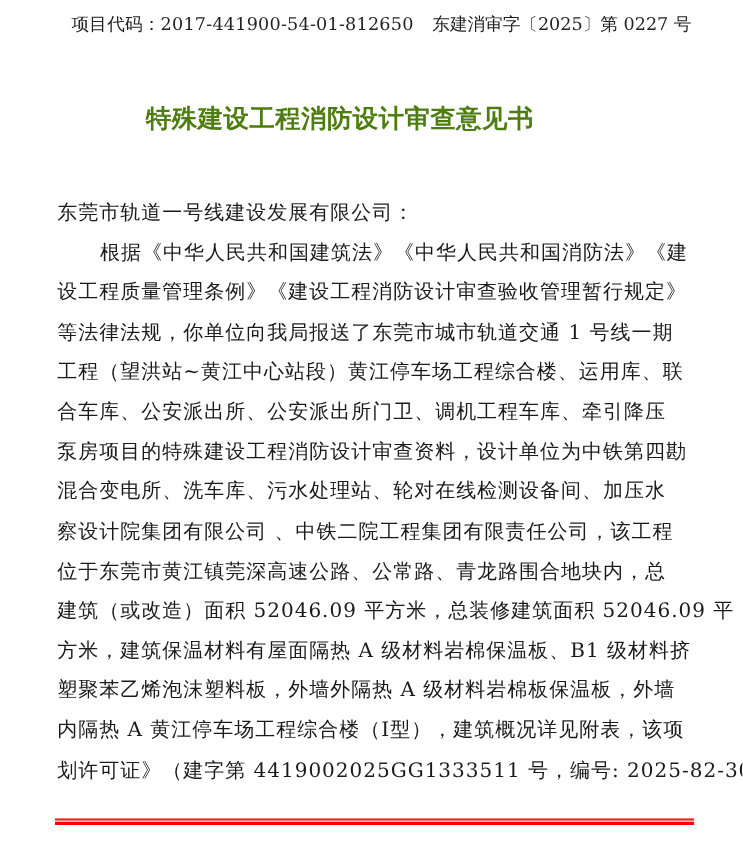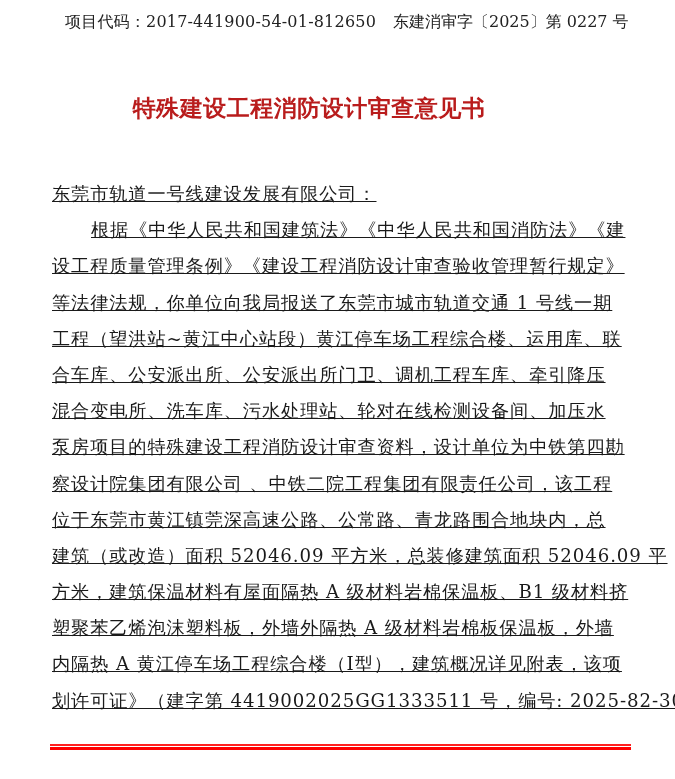--- a/index.html
+++ b/index.html
@@ -40,32 +40,31 @@
     }
     .doc-title {
       position: absolute;
       top: 90px;
       left: 0;
       width: 618px;
       text-align: center;
       font-size: 23px;
       font-weight: bold;
       line-height: 36px;
-      color: #b91c1c;
+      color: #4d7c0f;
       letter-spacing: 0.5px;
     }
     .body-text {
       position: absolute;
       top: 176px;
       left: 52px;
       width: 590px;
       font-size: 18.2px;
       line-height: 36.2px;
       color: #1a1a1a;
-      text-decoration: underline;
     }
     .body-line {
       display: block;
       white-space: nowrap;
       height: 36.2px;
       letter-spacing: 0.9px;
     }
     .indent {
       padding-left: 39px;
     }
@@ -96,22 +95,22 @@
 
 <div class="doc-title">特殊建设工程消防设计审查意见书</div>
 
 <div class="body-text">
   <span class="body-line">东莞市轨道一号线建设发展有限公司：</span>
   <span class="body-line indent">根据《中华人民共和国建筑法》《中华人民共和国消防法》《建</span>
   <span class="body-line">设工程质量管理条例》《建设工程消防设计审查验收管理暂行规定》</span>
   <span class="body-line">等法律法规，你单位向我局报送了东莞市城市轨道交通 1 号线一期</span>
   <span class="body-line">工程（望洪站~黄江中心站段）黄江停车场工程综合楼、运用库、联</span>
   <span class="body-line">合车库、公安派出所、公安派出所门卫、调机工程车库、牵引降压</span>
+  <span class="body-line">泵房项目的特殊建设工程消防设计审查资料，设计单位为中铁第四勘</span>
   <span class="body-line">混合变电所、洗车库、污水处理站、轮对在线检测设备间、加压水</span>
-  <span class="body-line">泵房项目的特殊建设工程消防设计审查资料，设计单位为中铁第四勘</span>
   <span class="body-line">察设计院集团有限公司 、中铁二院工程集团有限责任公司，该工程</span>
   <span class="body-line">位于东莞市黄江镇莞深高速公路、公常路、青龙路围合地块内，总</span>
   <span class="body-line">建筑（或改造）面积 52046.09 平方米，总装修建筑面积 52046.09 平</span>
   <span class="body-line">方米，建筑保温材料有屋面隔热 A 级材料岩棉保温板、B1 级材料挤</span>
   <span class="body-line">塑聚苯乙烯泡沫塑料板，外墙外隔热 A 级材料岩棉板保温板，外墙</span>
   <span class="body-line">内隔热 A 黄江停车场工程综合楼（Ⅰ型），建筑概况详见附表，该项</span>
   <span class="body-line">划许可证》（建字第 4419002025GG1333511 号，编号: 2025-82-3006）、</span>
 </div>
 
 <div class="red-rule"></div>

